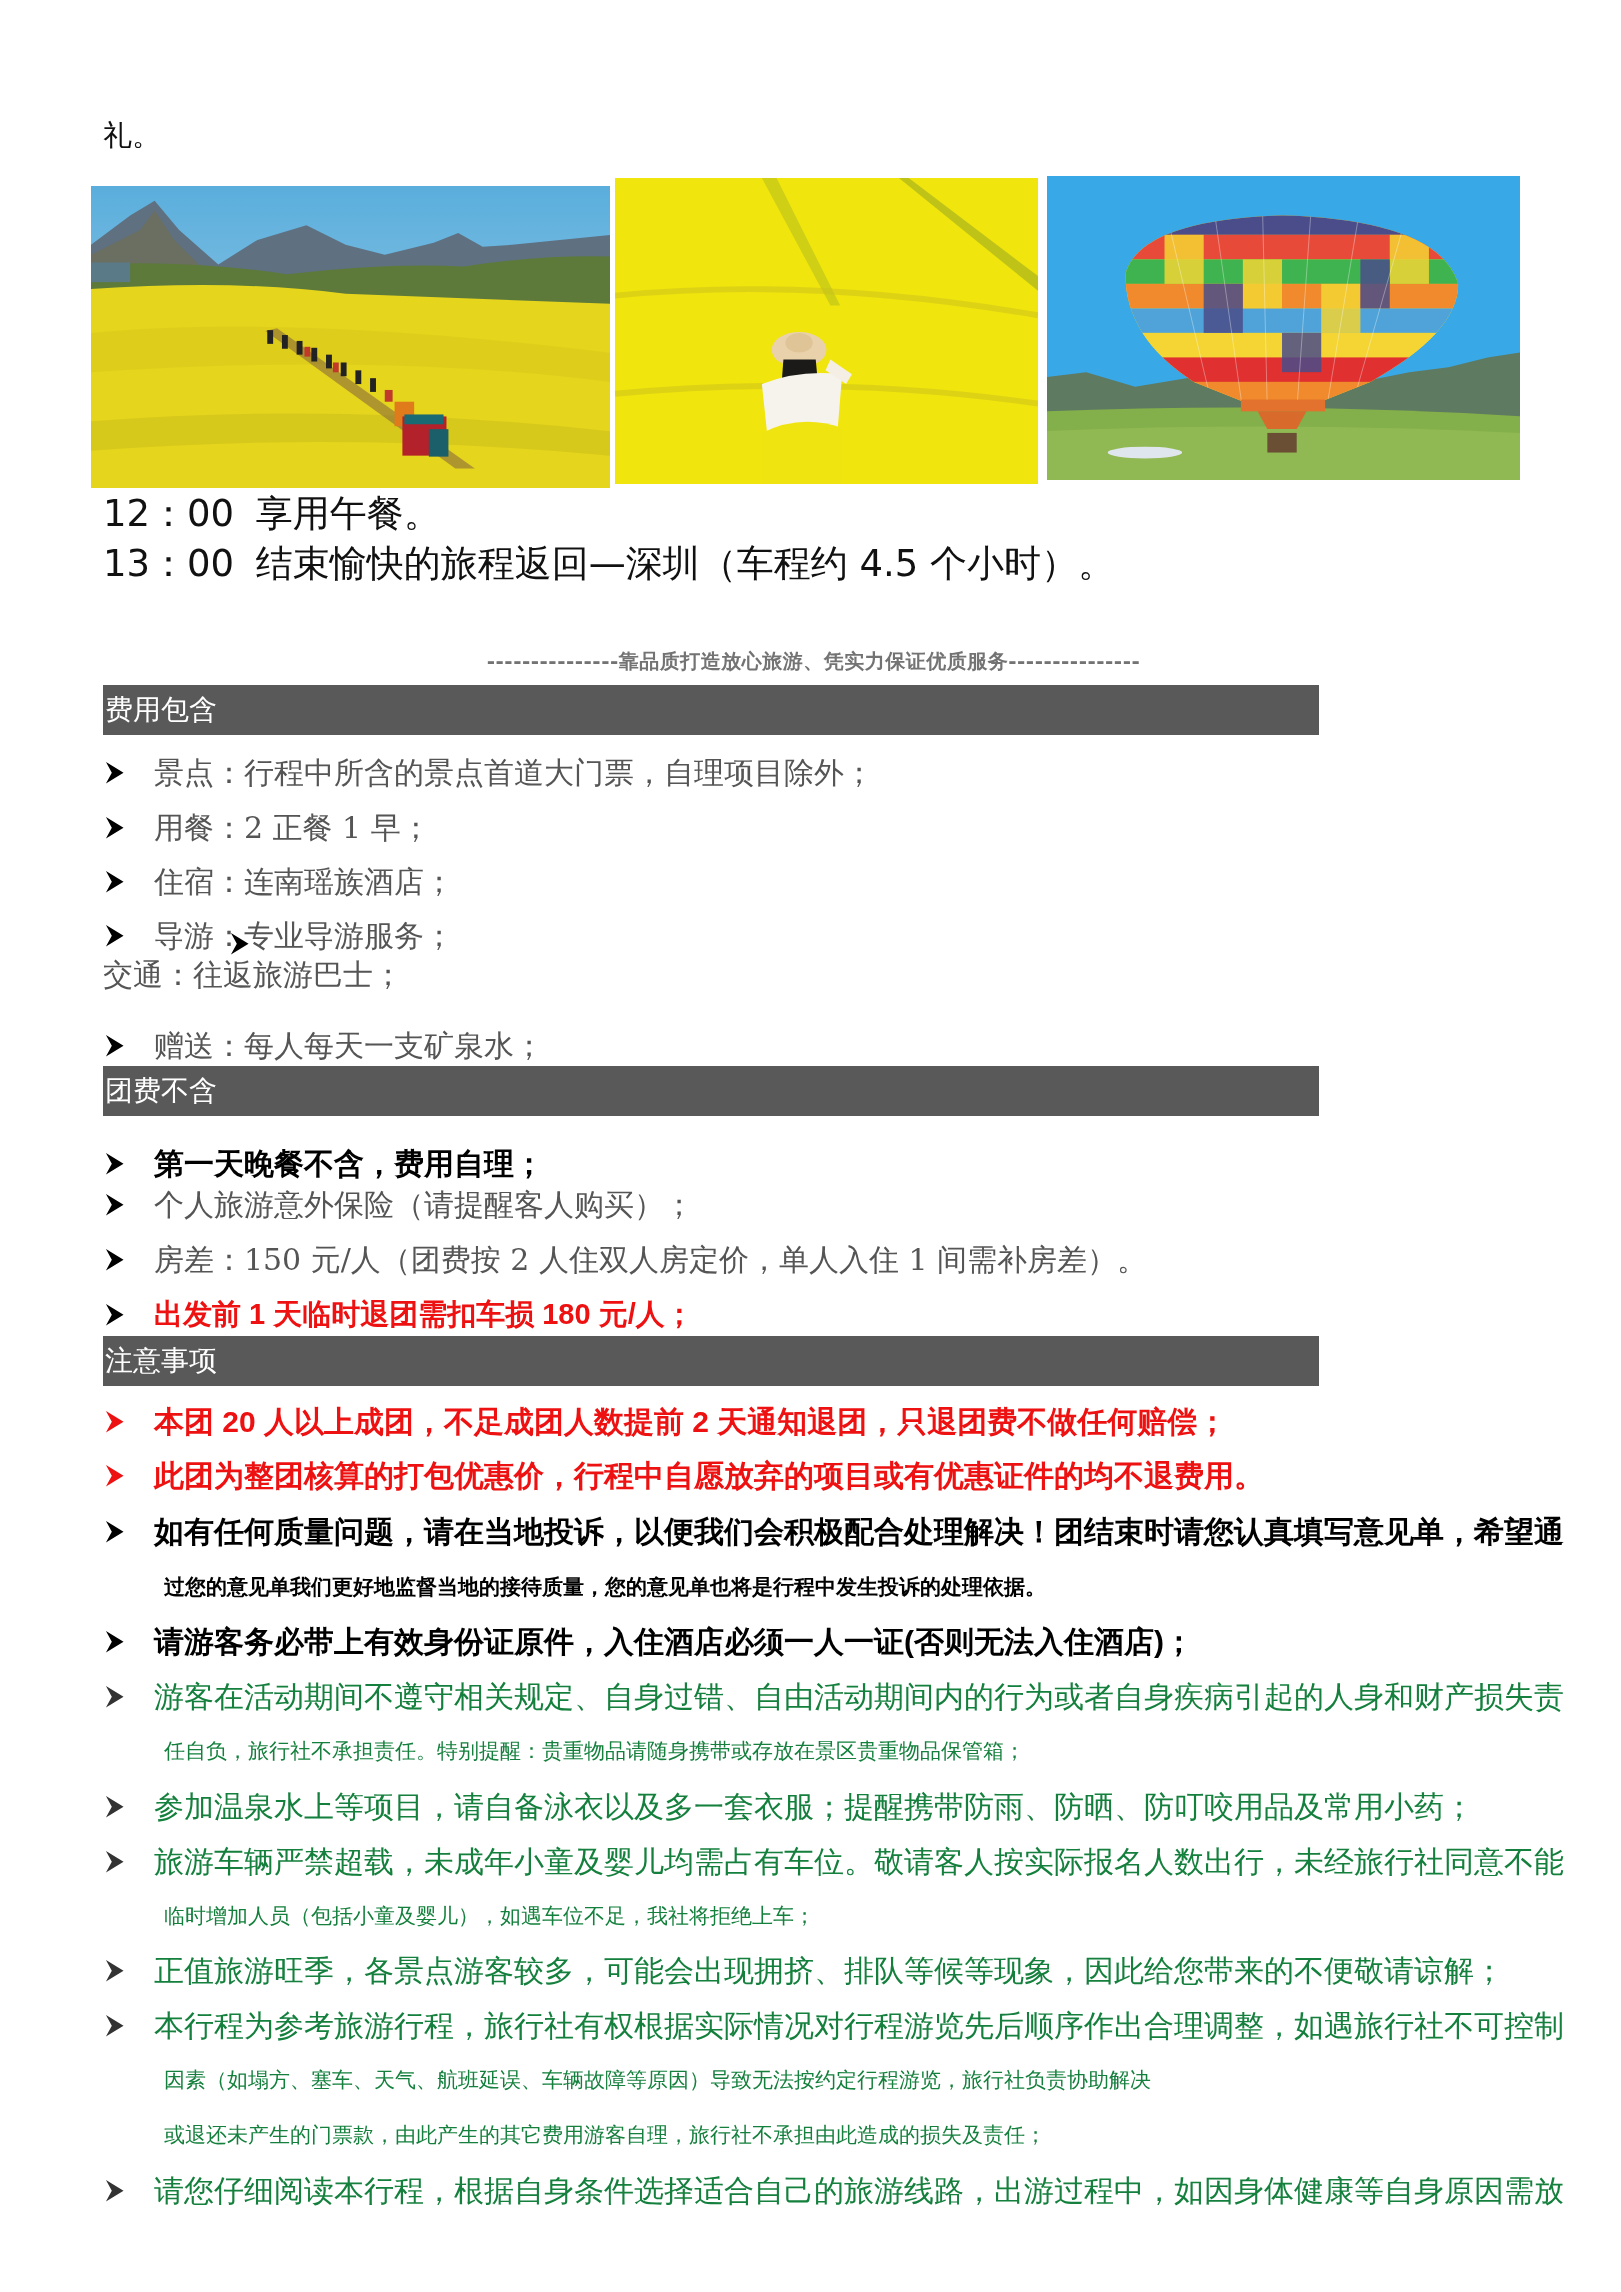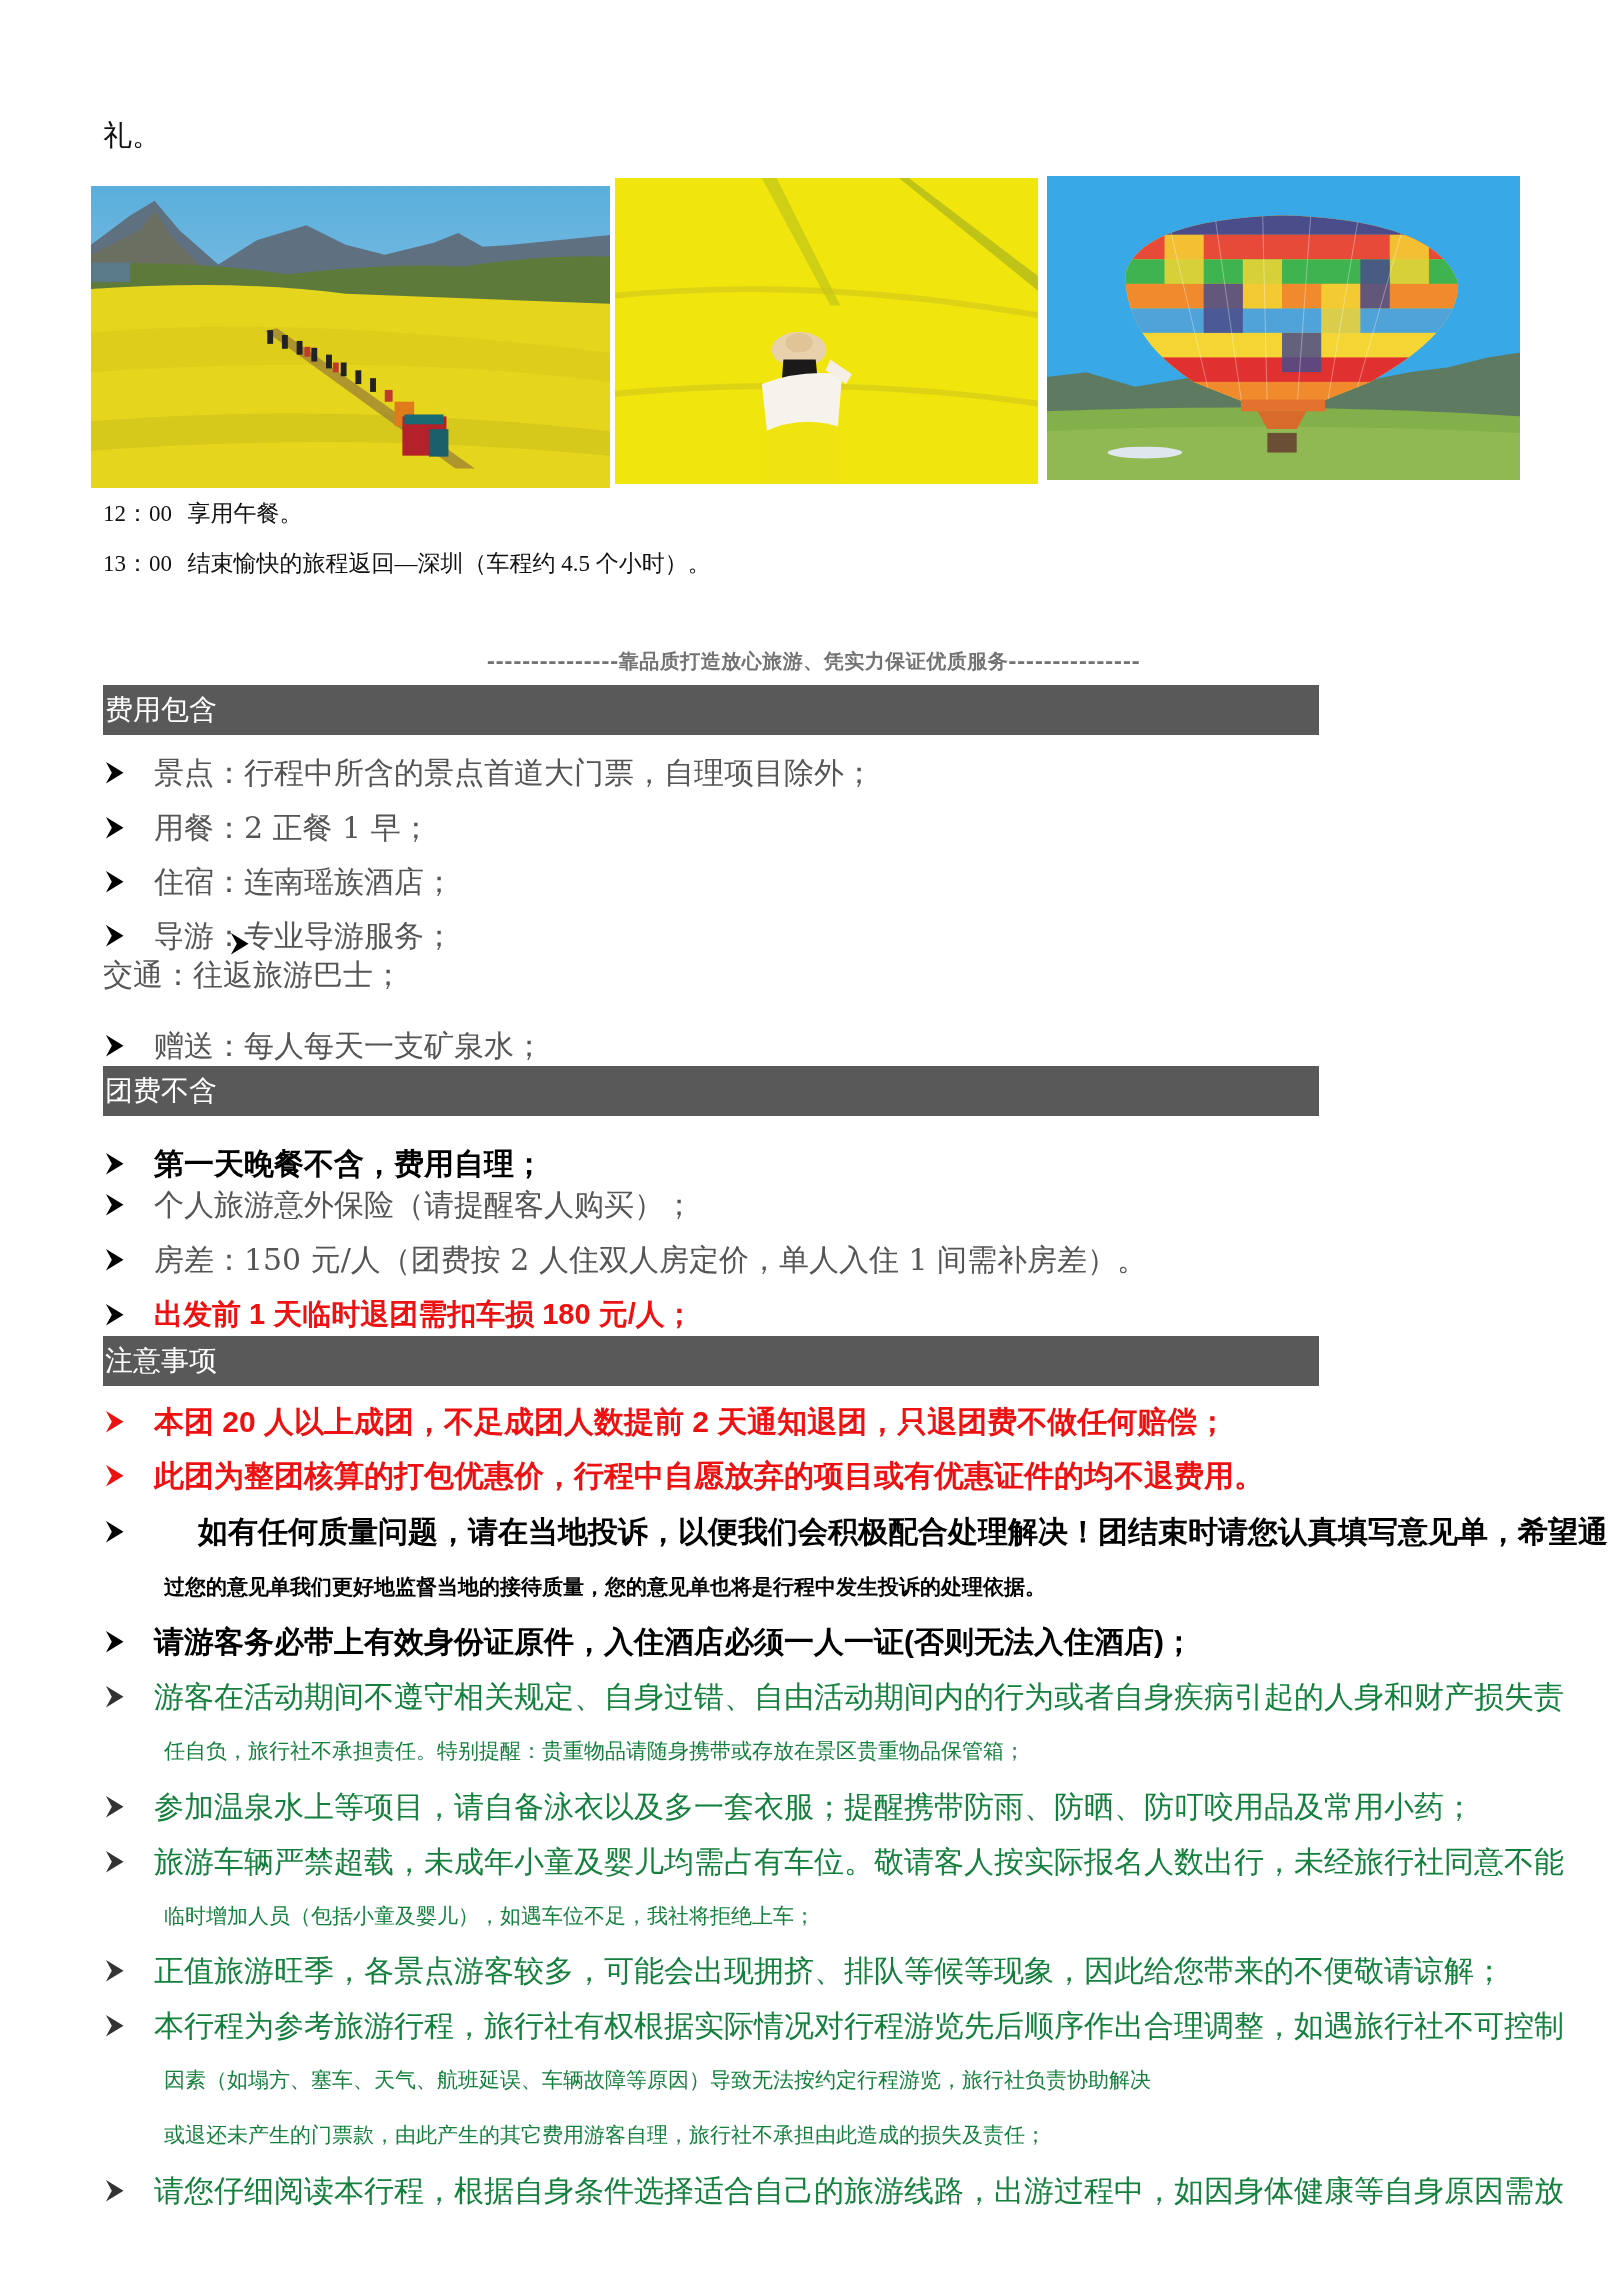--- a/index.html
+++ b/index.html
@@ -4,21 +4,21 @@
 <style>
   * { box-sizing: border-box; margin: 0; padding: 0; }
   body { width: 1621px; height: 2293px; background: #ffffff; position: relative; overflow: hidden; font-family: "DejaVu Sans", sans-serif; color: #111; }
   .abs { position: absolute; }
   .cont-text { left: 103px; top: 116px; font-size: 29px; line-height: 39px; }
   .photos { left: 91px; top: 174px; width: 1429px; height: 316px; }
   .photo { position: absolute; overflow: hidden; }
   .p1 { left: 0; top: 11.8px; width: 519px; height: 302px; }
   .p2 { left: 524px; top: 3.9px; width: 423px; height: 306px; }
   .p3 { left: 956px; top: 2px; width: 473px; height: 304px; }
-  .sched { left: 103px; font-size: 23px; line-height: 37px; font-family: Liberation Serif, serif; }
+  .sched { left: 103px; font-size: 37px; line-height: 37px; }
   .slogan { left: 348px; top: 648px; width: 931px; text-align: center; font-size: 20px; font-weight: bold; color: #737373; letter-spacing: 0.5px; white-space: nowrap; }
   .bar { left: 103px; width: 1216px; height: 50px; background: #595959; color: #ffffff; font-size: 28px; line-height: 50px; padding-left: 2px; }
   .li { left: 103px; font-size: 30px; line-height: 35px; white-space: nowrap; display: flex; align-items: center; }
   .li .arrow { width: 23.5px; height: 27.4px; margin-right: 27.4px; flex: 0 0 auto; }
   .serif { font-family: "DejaVu Serif", serif; color: #555; }
   .sans { font-family: "Liberation Sans", "DejaVu Sans", sans-serif; }
   .bold { font-weight: bold; color: #000; }
   .red { color: #ee1111; font-weight: bold; }
   .gray { color: #15803d; font-family: "DejaVu Serif", serif; }
   .cont { left: 164px; font-size: 21px; line-height: 35px; white-space: nowrap; }
@@ -217,21 +217,21 @@
   <span>本团 20 人以上成团，不足成团人数提前 2 天通知退团，只退团费不做任何赔偿；</span>
 </div>
 
 <div class="abs li sans red" style="top:1458px;">
   <svg class="arrow" viewBox="0 0 24 28">
       <path d="M3 3 L21 14 L3 25 L9 14 Z" fill="#ee1111"></path>
     </svg>
   <span>此团为整团核算的打包优惠价，行程中自愿放弃的项目或有优惠证件的均不退费用。</span>
 </div>
 
-<div class="abs li sans bold" style="top:1514px;gap:44px;">
+<div class="abs li sans bold" style="top:1514px;">
   <svg class="arrow" viewBox="0 0 24 28">
       <path d="M3 3 L21 14 L3 25 L9 14 Z" fill="#000"></path>
     </svg>
   <span>如有任何质量问题，请在当地投诉，以便我们会积极配合处理解决！团结束时请您认真填写意见单，希望通</span>
 </div>
 <div class="abs cont sans bold" style="top:1569px;">过您的意见单我们更好地监督当地的接待质量，您的意见单也将是行程中发生投诉的处理依据。</div>
 
 <div class="abs li sans bold" style="top:1624px;">
   <svg class="arrow" viewBox="0 0 24 28">
       <path d="M3 3 L21 14 L3 25 L9 14 Z" fill="#000"></path>

